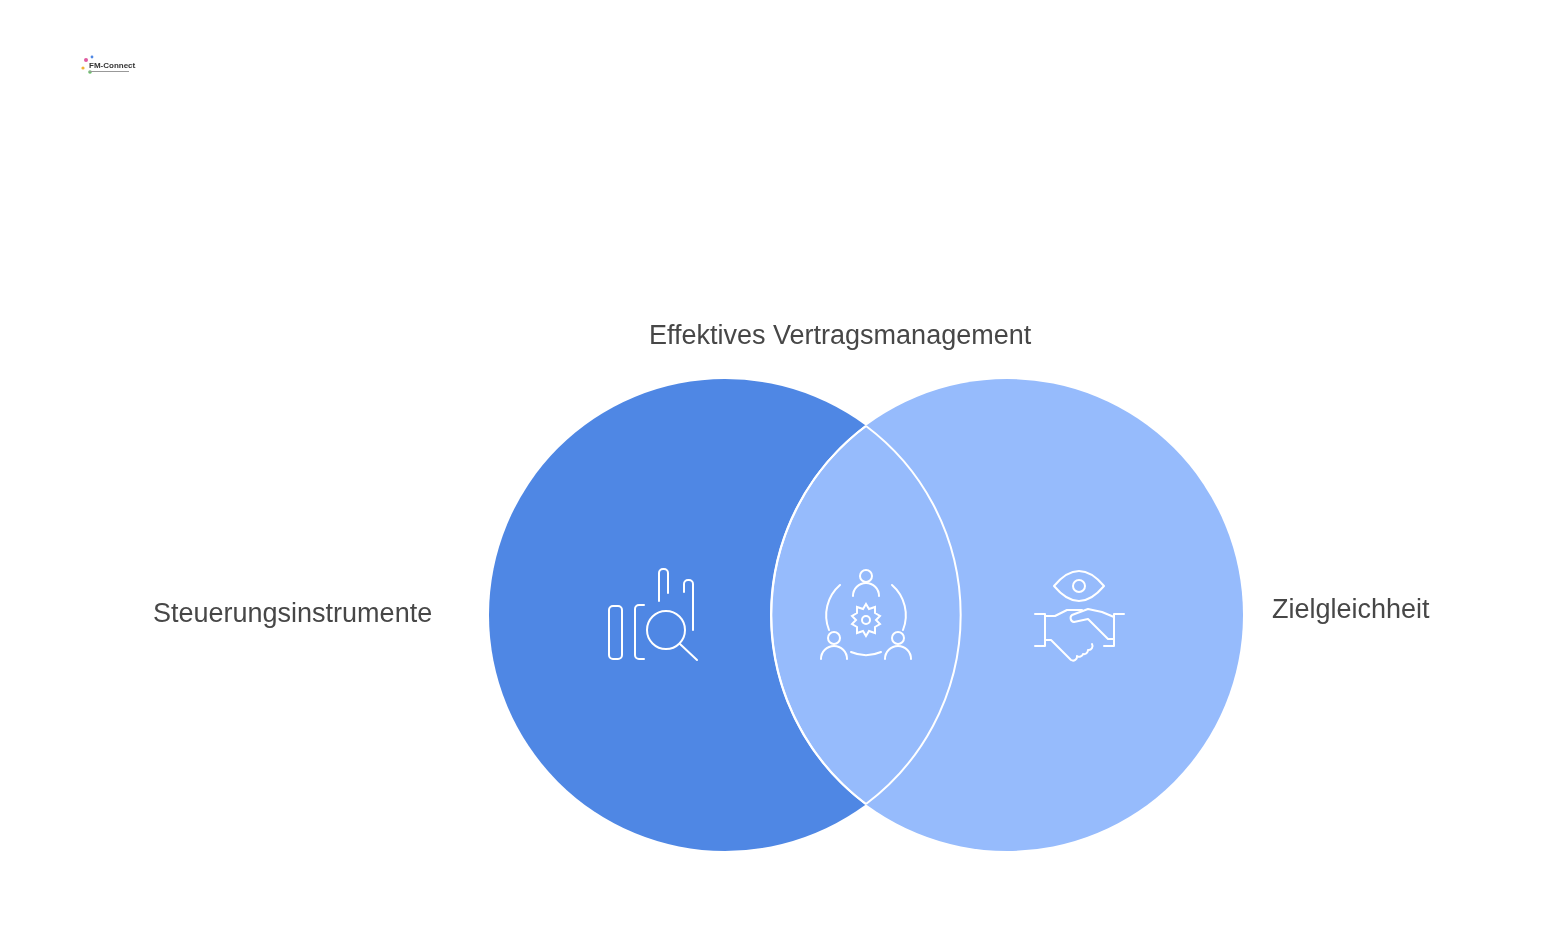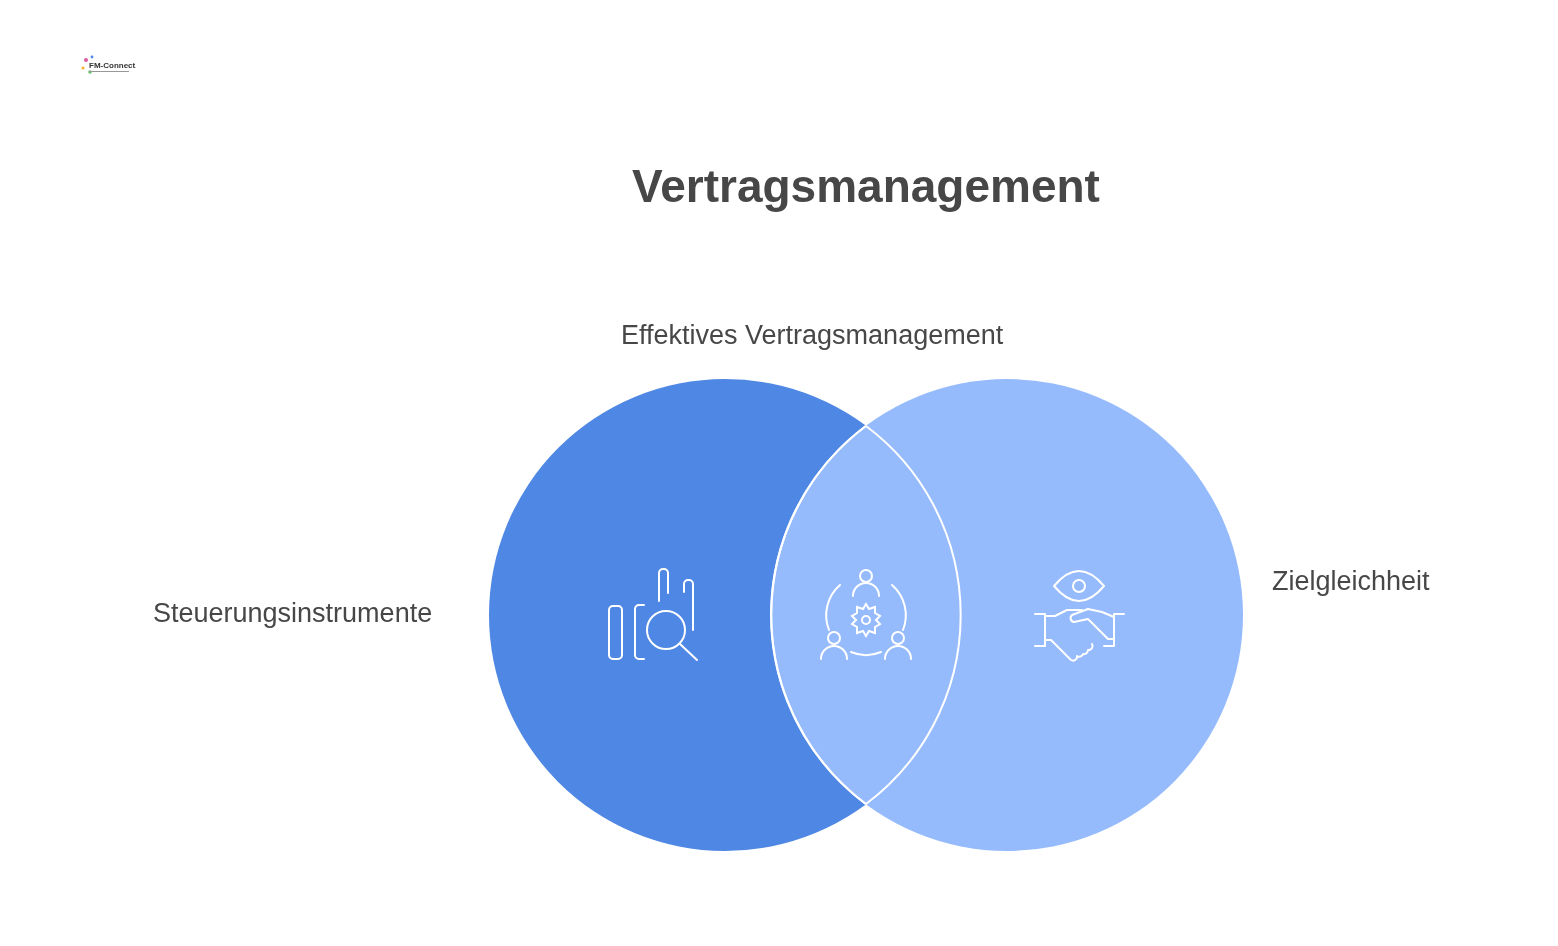--- a/index.html
+++ b/index.html
@@ -2,42 +2,41 @@
 <html><head>
 <meta charset="utf-8">
 <style>
   html, body { margin: 0; padding: 0; background: #ffffff; }
   body { width: 1558px; height: 946px; position: relative; overflow: hidden;
          font-family: "Liberation Sans", "DejaVu Sans", sans-serif; color: #474747; }
   .logo { position: absolute; left: 80px; top: 54px; width: 56px; height: 24px; }
   .title { position: absolute; left: 0; width: 1732px; top: 96px; text-align: center;
            font-size: 46px; font-weight: bold; line-height: 60px; color: #474747; margin: 0; }
   .lbl { position: absolute; font-size: 27px; color: #474747; white-space: nowrap; }
-  .lbl-top { left: 621px; top: 320px; }
+  .lbl-top { left: 649px; top: 320px; }
   .lbl-left { left: 153px; top: 598px; text-align: right; }
-  .lbl-right { left: 1272px; top: 566px; }
+  .lbl-right { left: 1272px; top: 594px; }
   svg.venn { position: absolute; left: 0; top: 0; }
 </style>
 </head>
 <body>
 
 <div class="logo">
   <svg width="56" height="24" viewBox="0 0 56 24">
     <circle cx="6" cy="6" r="2" fill="#e05aa0"></circle>
     <circle cx="3" cy="14" r="1.6" fill="#f2b233"></circle>
     <circle cx="12" cy="3" r="1.4" fill="#4f87e4"></circle>
     <circle cx="10" cy="18" r="1.8" fill="#6bc06b"></circle>
     <text x="9" y="14" font-size="8" font-weight="bold" fill="#333" font-family="Liberation Sans, sans-serif">FM-Connect.com</text>
     <rect x="9" y="17" width="40" height="1" fill="#999"></rect>
   </svg>
 </div>
 
 <h1 class="title">
   <br>
-  <span>Vertragsmanagement</span>
 </h1>
 
 <div class="lbl lbl-top">Effektives Vertragsmanagement</div>
 <div class="lbl lbl-left">Steuerungsinstrumente</div>
 <div class="lbl lbl-right">Zielgleichheit</div>
 
 <svg class="venn" width="1558" height="946" viewBox="0 0 1558 946">
   <defs>
     <clipPath id="clipL">
         <circle cx="725" cy="615" r="236"></circle>

